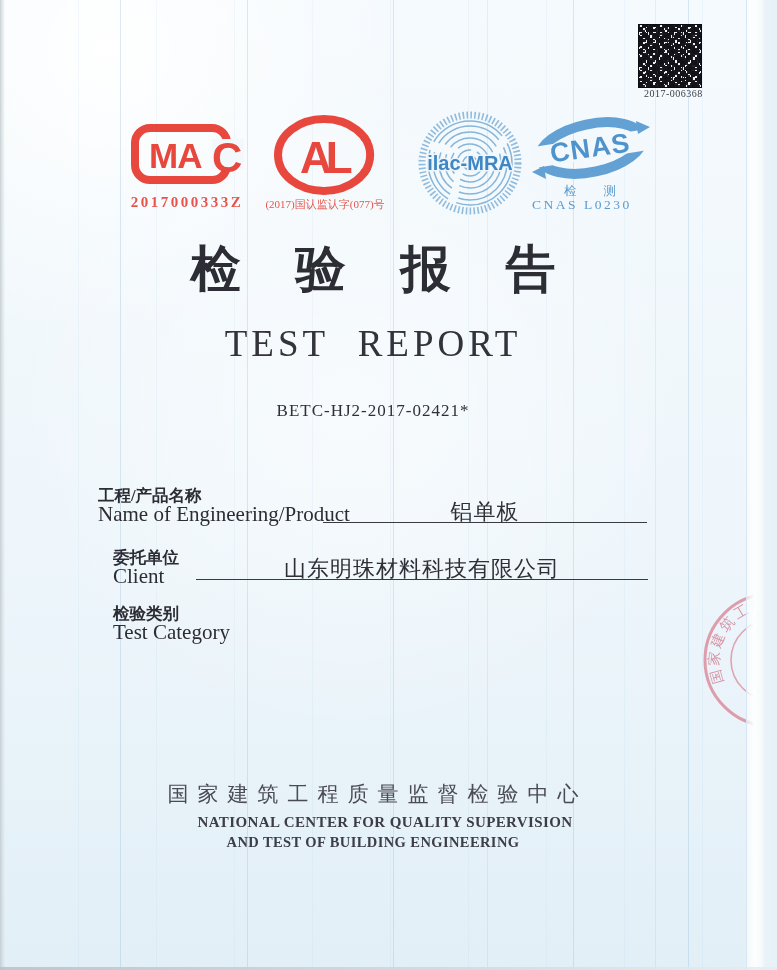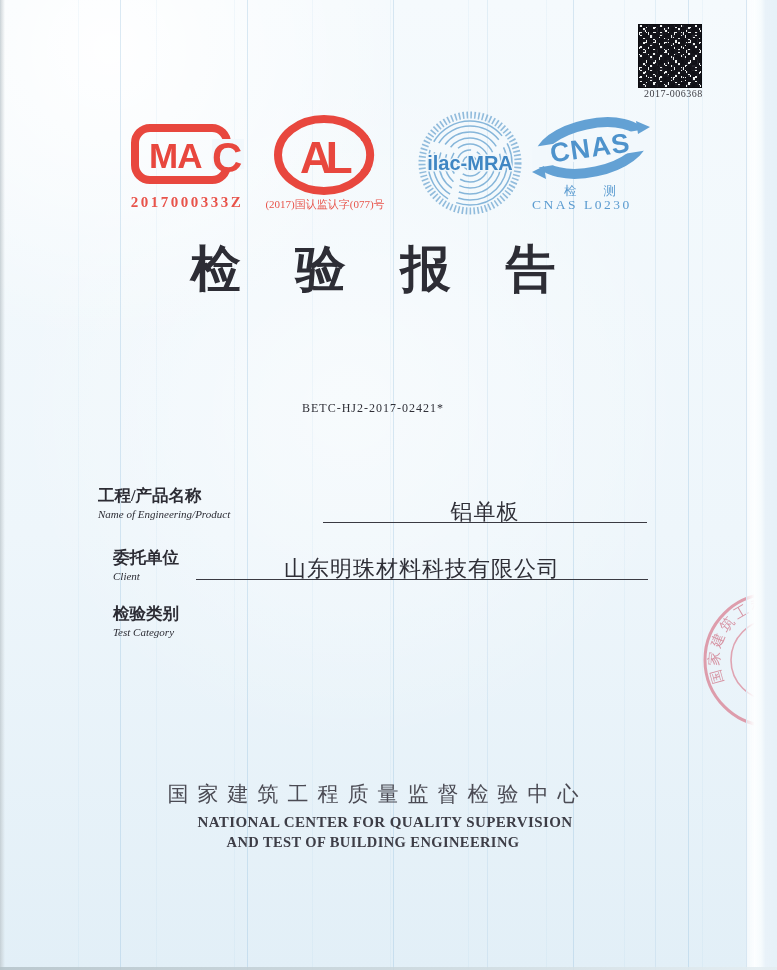--- a/index.html
+++ b/index.html
@@ -41,26 +41,26 @@
   .cnas-cn{left:538px;top:183px;width:104px;text-align:center;font-size:12.5px;letter-spacing:12px;text-indent:12px;}
   .cnas-code{left:532px;top:197px;width:116px;text-align:left;font-size:13.5px;letter-spacing:2.5px;}
 
   
   .title-cn{left:0;top:236px;width:746px;text-align:center;
     font-family:"Liberation Sans","DejaVu Sans",sans-serif;font-weight:700;
     font-size:50px;letter-spacing:55px;text-indent:55px;color:#2d2d35;}
   .title-en{left:0;top:322px;width:746px;text-align:center;
     font-size:37px;letter-spacing:4px;word-spacing:16px;color:#33333b;}
   .report-no{left:0;top:401px;width:746px;text-align:center;
-    font-size:12px;letter-spacing:1px;color:#2f2f37;}
+    font-size:17px;letter-spacing:1px;color:#2f2f37;}
 
   
   .flabel{color:#2c2c34;}
   .flabel .cn{font-size:16.5px;font-weight:bold;line-height:19px;}
-  .flabel .en{font-size:11px;line-height:18px;font-style:italic;}
+  .flabel .en{font-size:21px;line-height:18px;}
   .fline{border-bottom:1.5px solid #3a3a42;text-align:center;}
   .fvalue{font-size:22px;color:#2f2f37;letter-spacing:1px;}
   .lab1{left:98px;top:486px;} .lin1{left:323px;top:497px;width:324px;height:25px;}
   .lab2{left:113px;top:548px;} .lin2{left:196px;top:554px;width:452px;height:25px;}
   .lab3{left:113px;top:604px;} .lin3{left:232px;top:611px;width:416px;height:25px;}
 
   
   .org-cn{left:0;top:780px;width:746px;text-align:center;
     font-size:21px;letter-spacing:9px;text-indent:9px;color:#4b4b54;}
   .org-en1{left:12px;top:814px;width:746px;text-align:center;
@@ -122,20 +122,21 @@
     <ellipse cx="59" cy="32" rx="52" ry="24" fill="none" stroke="#63a1d4" stroke-width="10" transform="rotate(-12 59 32)"></ellipse>
     <rect x="-8" y="22" width="134" height="21" fill="#f2f8fc" transform="rotate(-9 59 32)"></rect>
     <polygon points="104,5 118,11 106,18" fill="#63a1d4"></polygon>
     <polygon points="14,63 0,56 12,50" fill="#63a1d4"></polygon>
     <text x="59" y="41" font-size="27" font-weight="bold" fill="#4e93cc" text-anchor="middle" letter-spacing="1" transform="rotate(-8 59 38)">CNAS</text>
   </svg>
   <div class="abs cnas-cn cap-blue">检 测</div>
   <div class="abs cnas-code cap-blue">CNAS L0230</div>
 
   <div class="abs title-cn">检验报告</div>
+  <div class="abs title-en">TEST REPORT</div>
   <div class="abs report-no">BETC-HJ2-2017-02421*</div>
 
   <div class="abs flabel lab1">
     <div class="cn">工程/产品名称</div>
     <div class="en">Name of Engineering/Product</div>
   </div>
   <div class="abs fline lin1">
     <span class="fvalue">铝单板</span>
   </div>
 

